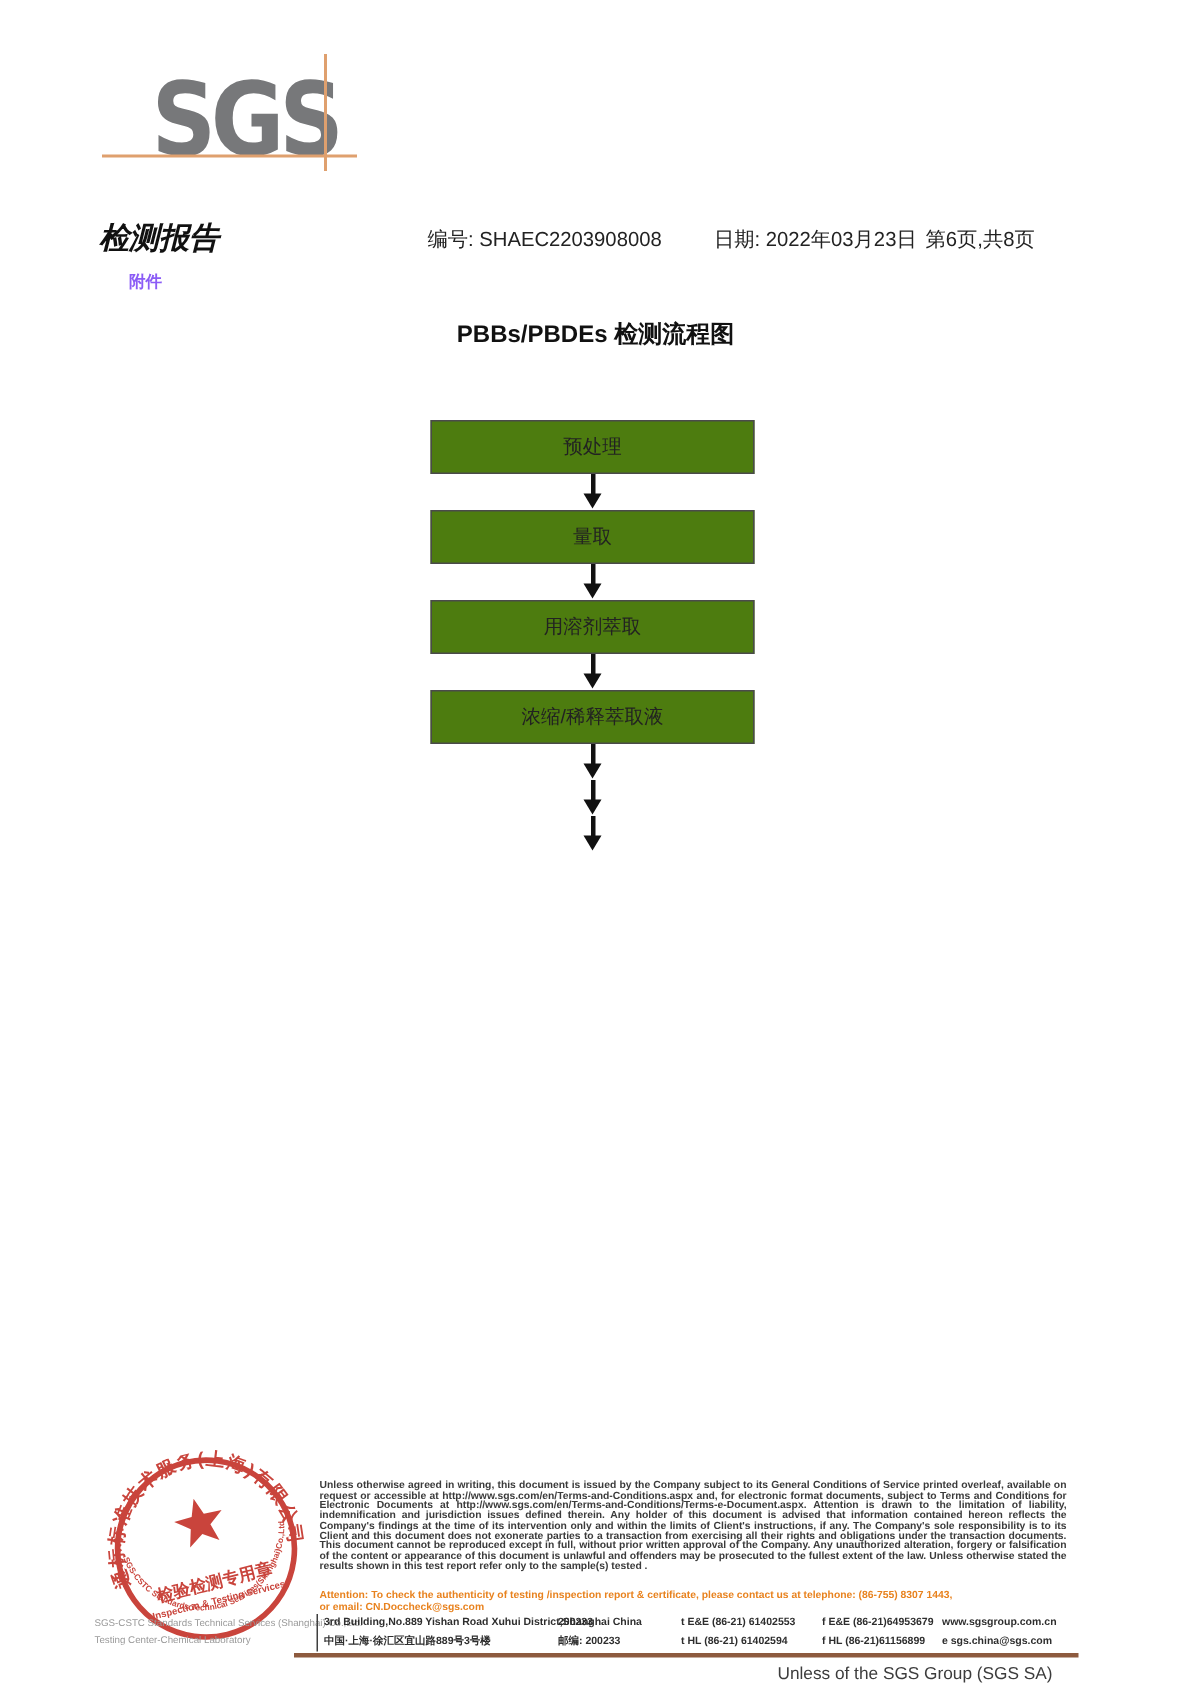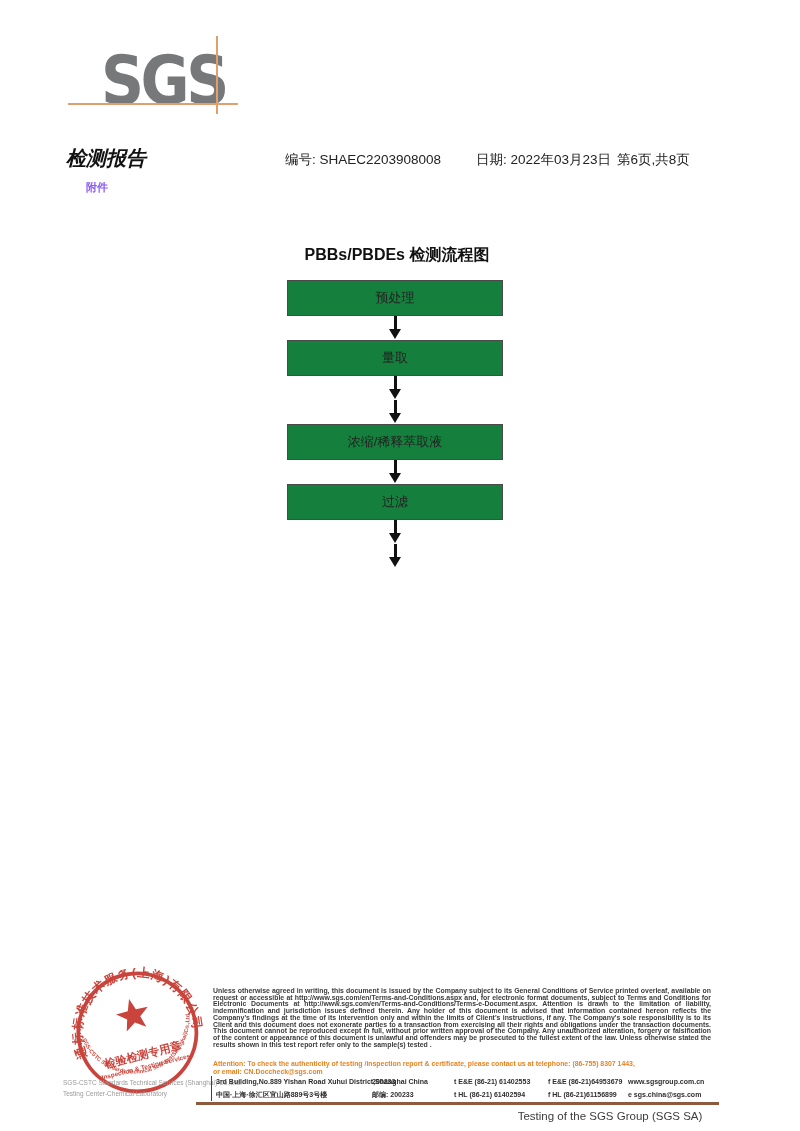--- a/index.html
+++ b/index.html
@@ -14,23 +14,23 @@
   .logo-vline{position:absolute;left:216px;top:36px;width:2px;height:78px;background:#dfa06e;}
 
   
   .hdr-title{position:absolute;left:66px;top:145px;font-size:20px;font-weight:700;color:#111;font-style:italic;}
   .hdr-item{position:absolute;top:151px;font-size:13.5px;color:#222;white-space:nowrap;}
   .hdr-no{left:285px;} .hdr-date{left:476px;} .hdr-page{left:617px;}
   .attachment{position:absolute;left:66px;top:180px;font-size:11px;font-weight:700;color:#8b5cf6;margin-left:20px;}
 
   
   .flow-title{position:absolute;left:0;top:213px;width:794px;text-align:center;
-              font-size:16px;font-weight:700;color:#111;margin-top:32px;}
+              font-size:16px;font-weight:700;color:#111;}
   .flow{position:absolute;left:287px;top:280px;width:216px;}
-  .fbox{box-sizing:border-box;height:36px;border:1px solid #4a4a4a;background:#15803d;
+  .fbox{box-sizing:border-box;height:36px;border:1px solid #4a4a4a;background:#4d7c0f;
         display:flex;align-items:center;justify-content:center;font-size:13px;color:#222;}
   .farrow{height:24px;position:relative;}
   .farrow .stem{position:absolute;left:50%;top:0;width:3px;height:14px;margin-left:-1.5px;
                 background:#111;display:block;}
   .farrow .head{position:absolute;left:50%;top:13px;margin-left:-6px;display:block;width:0;height:0;
                 border-left:6px solid transparent;border-right:6px solid transparent;
                 border-top:10px solid #111;}
 
   
   .stamp{position:absolute;left:62px;top:968px;width:152px;height:134px;
@@ -87,33 +87,33 @@
         <i class="stem"></i>
         <i class="head"></i>
       </div>
     <div class="fbox">
         <span>量取</span>
       </div>
     <div class="farrow">
         <i class="stem"></i>
         <i class="head"></i>
       </div>
+    <div class="fbox">
+        <span>用溶剂萃取</span>
+      </div>
     <div class="farrow">
         <i class="stem"></i>
         <i class="head"></i>
       </div>
     <div class="fbox">
         <span>浓缩/稀释萃取液</span>
       </div>
     <div class="farrow">
         <i class="stem"></i>
         <i class="head"></i>
-      </div>
-    <div class="fbox">
-        <span>过滤</span>
       </div>
     <div class="farrow">
         <i class="stem"></i>
         <i class="head"></i>
       </div>
     <div class="farrow">
         <i class="stem"></i>
         <i class="head"></i>
       </div>
   </div>
@@ -150,15 +150,15 @@
     <div class="addr-row">
       <span class="c-addr">中国·上海·徐汇区宜山路889号3号楼</span>
       <span class="c-post">邮编: 200233</span>
       <span class="c-tel">t HL (86-21) 61402594</span>
       <span class="c-fax">f HL (86-21)61156899</span>
       <span class="c-last">e sgs.china@sgs.com</span>
     </div>
   </div>
 
   <div class="footer-line"></div>
-  <div class="member">Testing of the SGS Group (SGS SA)</div>
+  <div class="member">Unless of the SGS Group (SGS SA)</div>
 
 </div>
 
 </body></html>

